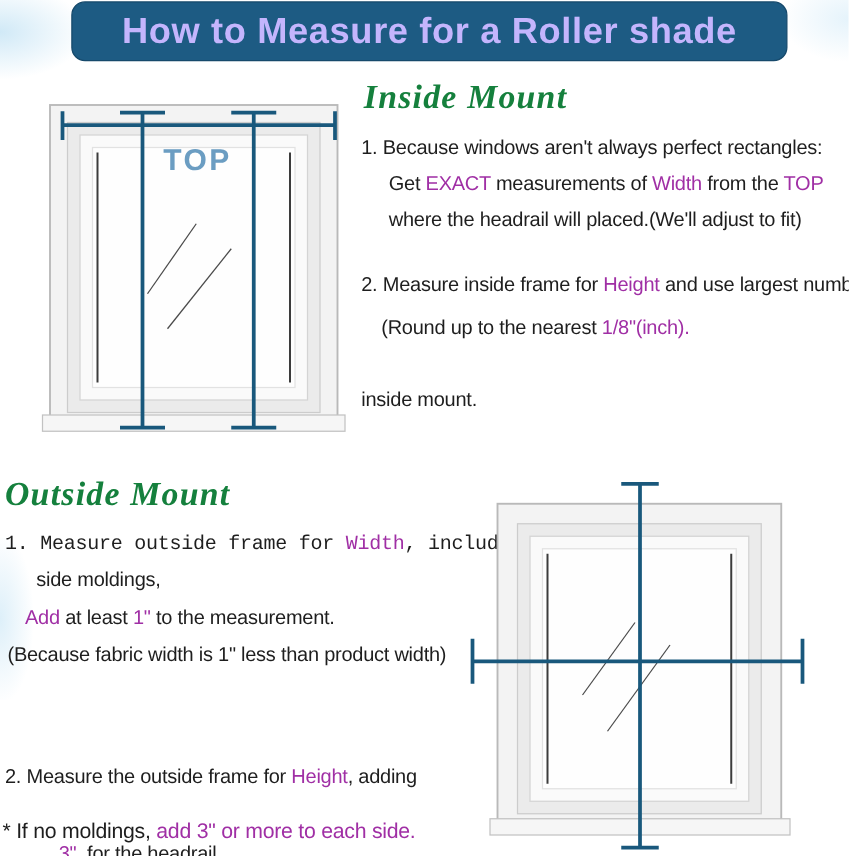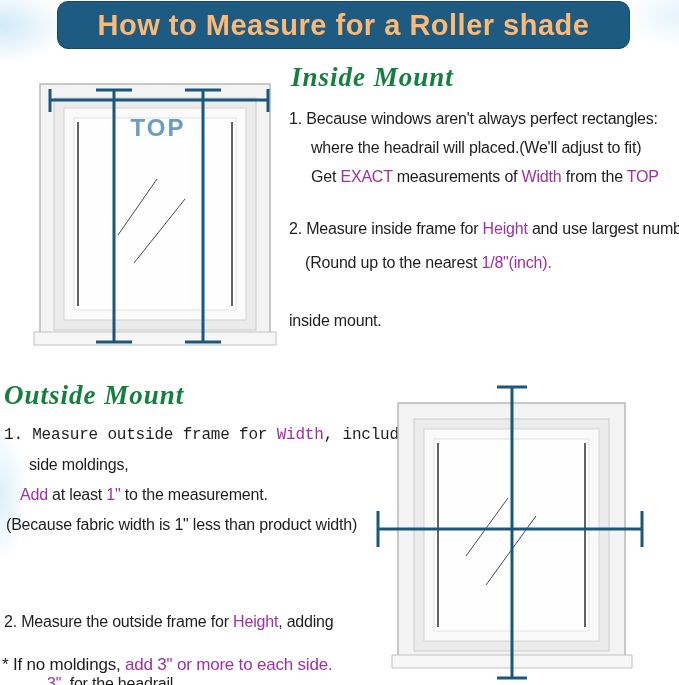--- a/index.html
+++ b/index.html
@@ -12,21 +12,21 @@
   .tint-tl{left:0;top:0;width:70px;height:64px;background:radial-gradient(ellipse at 0% 40%,rgba(170,215,240,.55),rgba(170,215,240,0) 70%);}
   .tint-left{left:0;top:430px;width:26px;height:130px;background:radial-gradient(ellipse at 0% 50%,rgba(180,220,242,.45),rgba(180,220,242,0) 75%);}
   .tint-tr{left:624px;top:0;width:55px;height:50px;background:radial-gradient(ellipse at 100% 30%,rgba(190,225,245,.4),rgba(190,225,245,0) 70%);}
 
   .banner{
     position:absolute;left:57px;top:1px;width:571px;height:46px;
     background:#1d5b83;border-radius:11px;border:1px solid #16496b;
     display:flex;align-items:center;justify-content:center;
   }
   .banner-text{
-    color:#fdba74;font-size:29px;font-weight:700;letter-spacing:.5px;
+    color:#c4b5fd;font-size:29px;font-weight:700;letter-spacing:.5px;
     font-family:"Liberation Sans",sans-serif;white-space:nowrap;
   }
 
   .serif-head{
     position:absolute;font-family:"Liberation Serif","DejaVu Serif",serif;
     font-style:italic;font-weight:600;color:#15803d;font-size:27px;
     letter-spacing:1px;white-space:nowrap;
   }
 
   .txtblock{position:absolute;}
@@ -85,24 +85,24 @@
   </g>
 </svg>
 
 <div class="serif-head" style="left:291px;top:62px;">Inside Mount</div>
 
 <div class="txtblock" style="left:289px;top:104px;">
   <div class="line">
     <span>1. Because windows aren't always perfect rectangles:</span>
   </div>
   <div class="line ind-22">
-    <span>where the headrail will placed.(We'll adjust to fit)</span>
+    <span>Get </span><span class="accent">EXACT</span><span> measurements of </span><span class="accent">Width</span><span> from the </span><span class="accent">TOP</span>
   </div>
   <div class="line ind-22">
-    <span>Get </span><span class="accent">EXACT</span><span> measurements of </span><span class="accent">Width</span><span> from the </span><span class="accent">TOP</span>
+    <span>where the headrail will placed.(We'll adjust to fit)</span>
   </div>
 </div>
 
 <div class="txtblock" style="left:289px;top:214px;">
   <div class="line">
     <span>2. Measure inside frame for </span><span class="accent">Height</span><span> and use largest number</span>
   </div>
   <div class="line ind-16 gap-top">
     <span>(Round up to the nearest </span><span class="accent">1/8"(inch).</span>
   </div>

